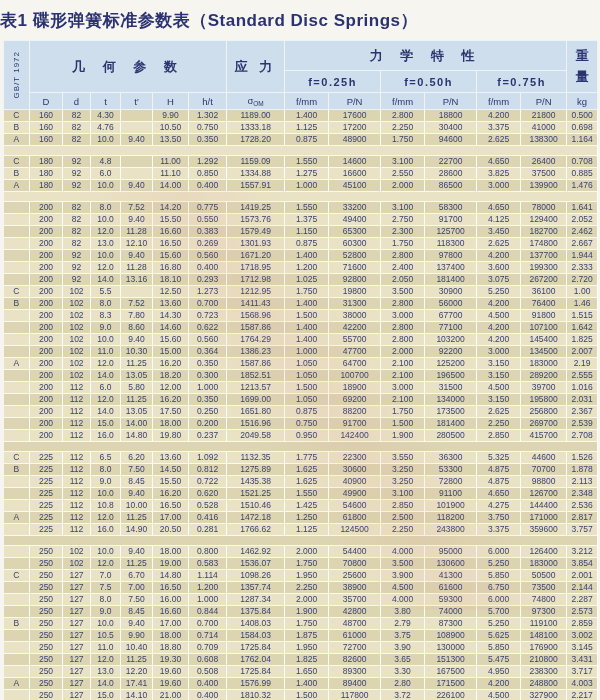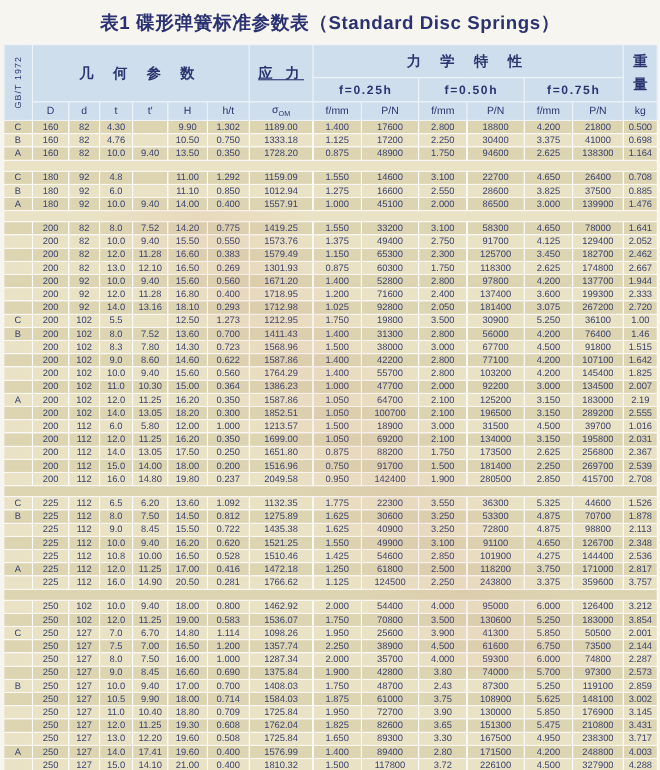--- a/index.html
+++ b/index.html
@@ -4,21 +4,21 @@
 <style>
   html, body { margin: 0; padding: 0; }
   body {
     width: 600px; height: 700px;
     background: #f7f5ef;
     font-family: "Liberation Sans", sans-serif;
     overflow: hidden;
     position: relative;
   }
   .page-title {
-    text-align: center;
+    text-align: left;
     padding-top: 9px;
     height: 28px;
     font-size: 17px;
     font-weight: bold;
     color: #2b3272;
     letter-spacing: 0.5px;
   }
   .table-wrap { margin: 3px 3px 0 3px; position: relative; }
   table.disc {
     border-collapse: collapse;
@@ -27,21 +27,21 @@
   }
   thead th {
     background: #cfdeec;
     color: #2a3570;
     border: 1px solid #eef3f8;
     padding: 0;
     font-weight: bold;
     vertical-align: middle;
   }
   th.group-hdr { font-size: 13px; letter-spacing: 7px; height: 29px; }
-  th.group-hdr.stress { letter-spacing: 4px; text-decoration: underline; }
+  th.group-hdr.stress { letter-spacing: 4px; }
   th.level-hdr { font-size: 11px; font-weight: bold; letter-spacing: 1.5px; height: 21px; }
   th.col-hdr { font-size: 9.5px; font-weight: normal; height: 16px; }
   th.weight-hdr { font-size: 13px; line-height: 1.6; }
   th.std-cell { width: 26px; }
   .v-text {
     writing-mode: vertical-rl;
     transform: rotate(180deg);
     font-size: 8px;
     font-weight: normal;
     letter-spacing: 1px;
@@ -210,21 +210,21 @@
           <td>0.708</td>
         </tr>
         <tr class="light">
           <td>B</td>
           <td>180</td>
           <td>92</td>
           <td>6.0</td>
           <td></td>
           <td>11.10</td>
           <td>0.850</td>
-          <td>1012.94</td>
+          <td>1334.88</td>
           <td>1.275</td>
           <td>16600</td>
           <td>2.550</td>
           <td>28600</td>
           <td>3.825</td>
           <td>37500</td>
           <td>0.885</td>
         </tr>
         <tr class="dark">
           <td>A</td>
@@ -796,42 +796,42 @@
           <td>74800</td>
           <td>2.287</td>
         </tr>
         <tr class="dark">
           <td></td>
           <td>250</td>
           <td>127</td>
           <td>9.0</td>
           <td>8.45</td>
           <td>16.60</td>
-          <td>0.690</td>
+          <td>0.844</td>
           <td>1375.84</td>
           <td>1.900</td>
           <td>42800</td>
           <td>3.80</td>
           <td>74000</td>
           <td>5.700</td>
           <td>97300</td>
           <td>2.573</td>
         </tr>
         <tr class="light">
           <td>B</td>
           <td>250</td>
           <td>127</td>
           <td>10.0</td>
           <td>9.40</td>
           <td>17.00</td>
           <td>0.700</td>
           <td>1408.03</td>
           <td>1.750</td>
           <td>48700</td>
-          <td>2.43</td>
+          <td>2.79</td>
           <td>87300</td>
           <td>5.250</td>
           <td>119100</td>
           <td>2.859</td>
         </tr>
         <tr class="dark">
           <td></td>
           <td>250</td>
           <td>127</td>
           <td>10.5</td>
@@ -923,18 +923,18 @@
           <td>14.10</td>
           <td>21.00</td>
           <td>0.400</td>
           <td>1810.32</td>
           <td>1.500</td>
           <td>117800</td>
           <td>3.72</td>
           <td>226100</td>
           <td>4.500</td>
           <td>327900</td>
-          <td>4.288</td>
+          <td>2.217</td>
         </tr>
       </tbody>
   </table>
   <div class="watermark"></div>
 </div>
 
 </body></html>

